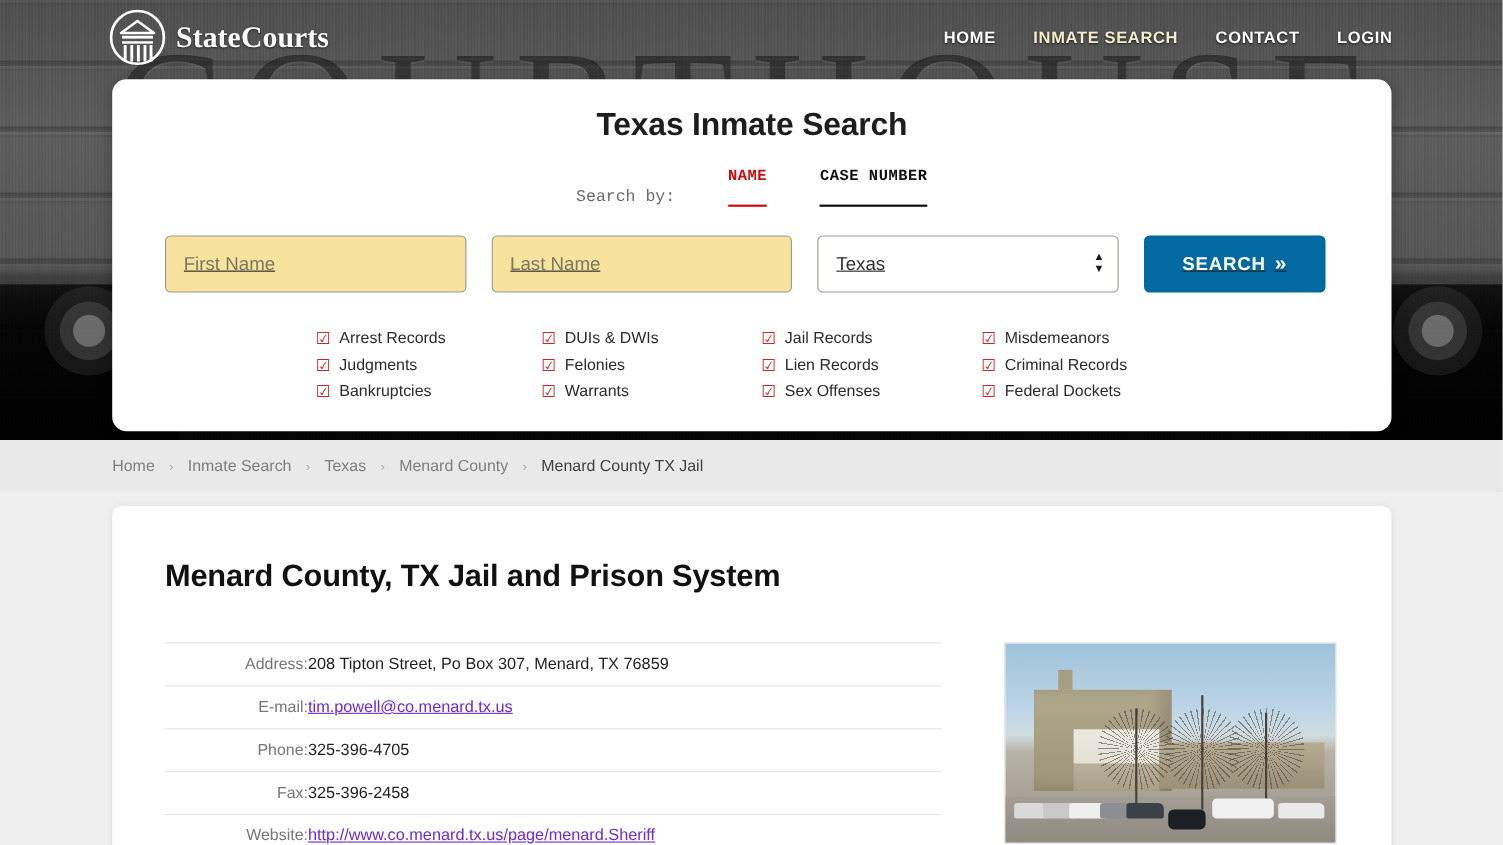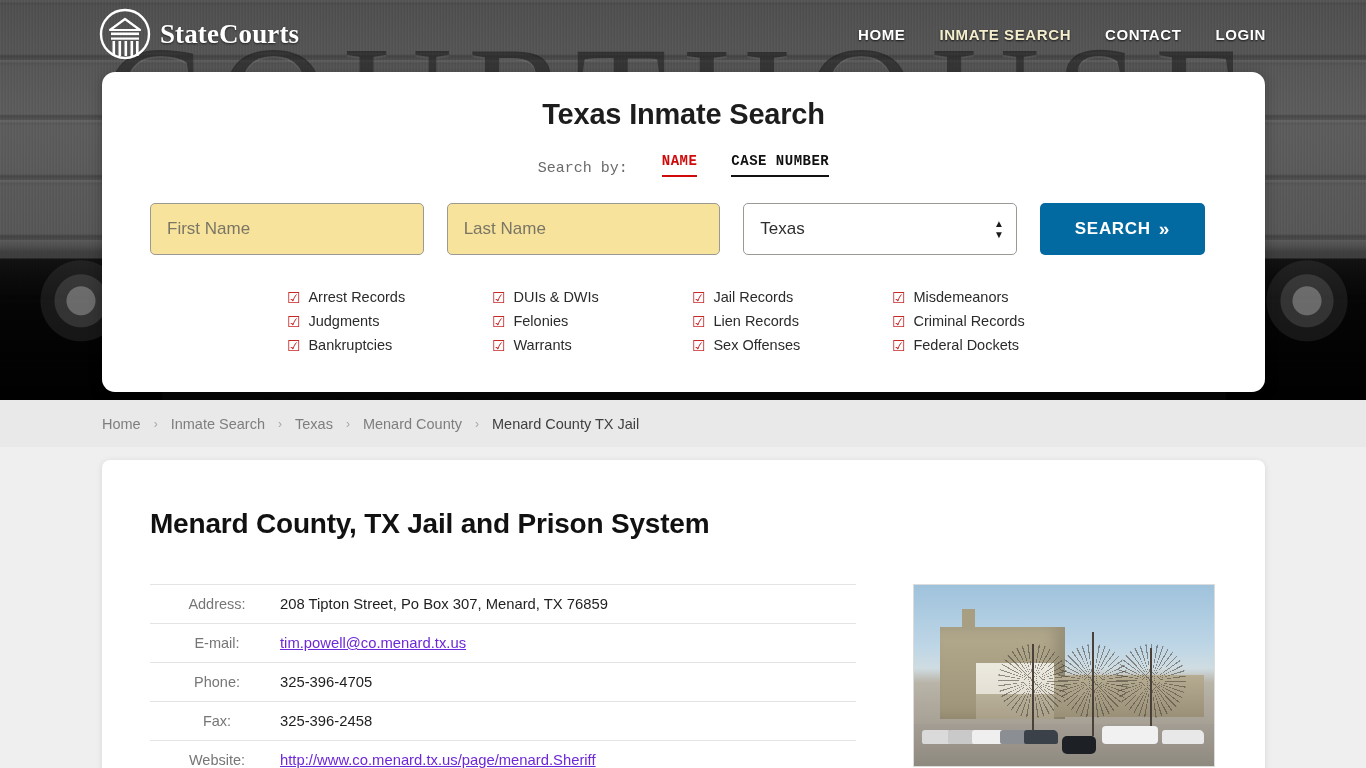--- a/index.html
+++ b/index.html
@@ -175,37 +175,39 @@
   .searchby-label {
     font-size: 15px;
     color: #6b6b6b;
   }
   .tab {
     font-size: 14px;
     font-weight: 700;
     letter-spacing: 0.5px;
     color: #111;
     text-decoration: none;
-    padding-bottom: 6px;
+    padding-bottom: 17px;
     border-bottom: 2px solid #111;
     white-space: nowrap;
+    margin-left: 14px;
   }
   .tab.is-active {
     color: #cf0a0a;
     border-bottom-color: #cf0a0a;
   }
 
   
   .field-row {
     margin-top: 26px;
     display: flex;
     align-items: center;
     padding-left: 48px;
     padding-right: 60px;
     gap: 23px;
+    text-decoration: underline;
   }
 
   .text-field {
     height: 52px;
     border: 1px solid #9a9a93;
     border-radius: 5px;
     background: #f8e39c;
     font-family: "Liberation Sans", sans-serif;
     font-size: 17px;
     color: #3c3c36;
@@ -339,21 +341,21 @@
   }
 
   .detail-table {
     width: 706px;
     border-collapse: collapse;
   }
   .detail-table tr { border-bottom: 1px solid #e4e4e4; }
   .detail-table tr:first-child { border-top: 1px solid #e4e4e4; }
   .detail-table th {
     width: 130px;
-    text-align: center;
+    text-align: right;
     font-size: 14.5px;
     font-weight: 400;
     color: #767676;
     padding: 11px 0 11px 4px;
     vertical-align: top;
   }
   .detail-table td {
     font-size: 14.8px;
     color: #1f1f1f;
     padding: 11px 0;

